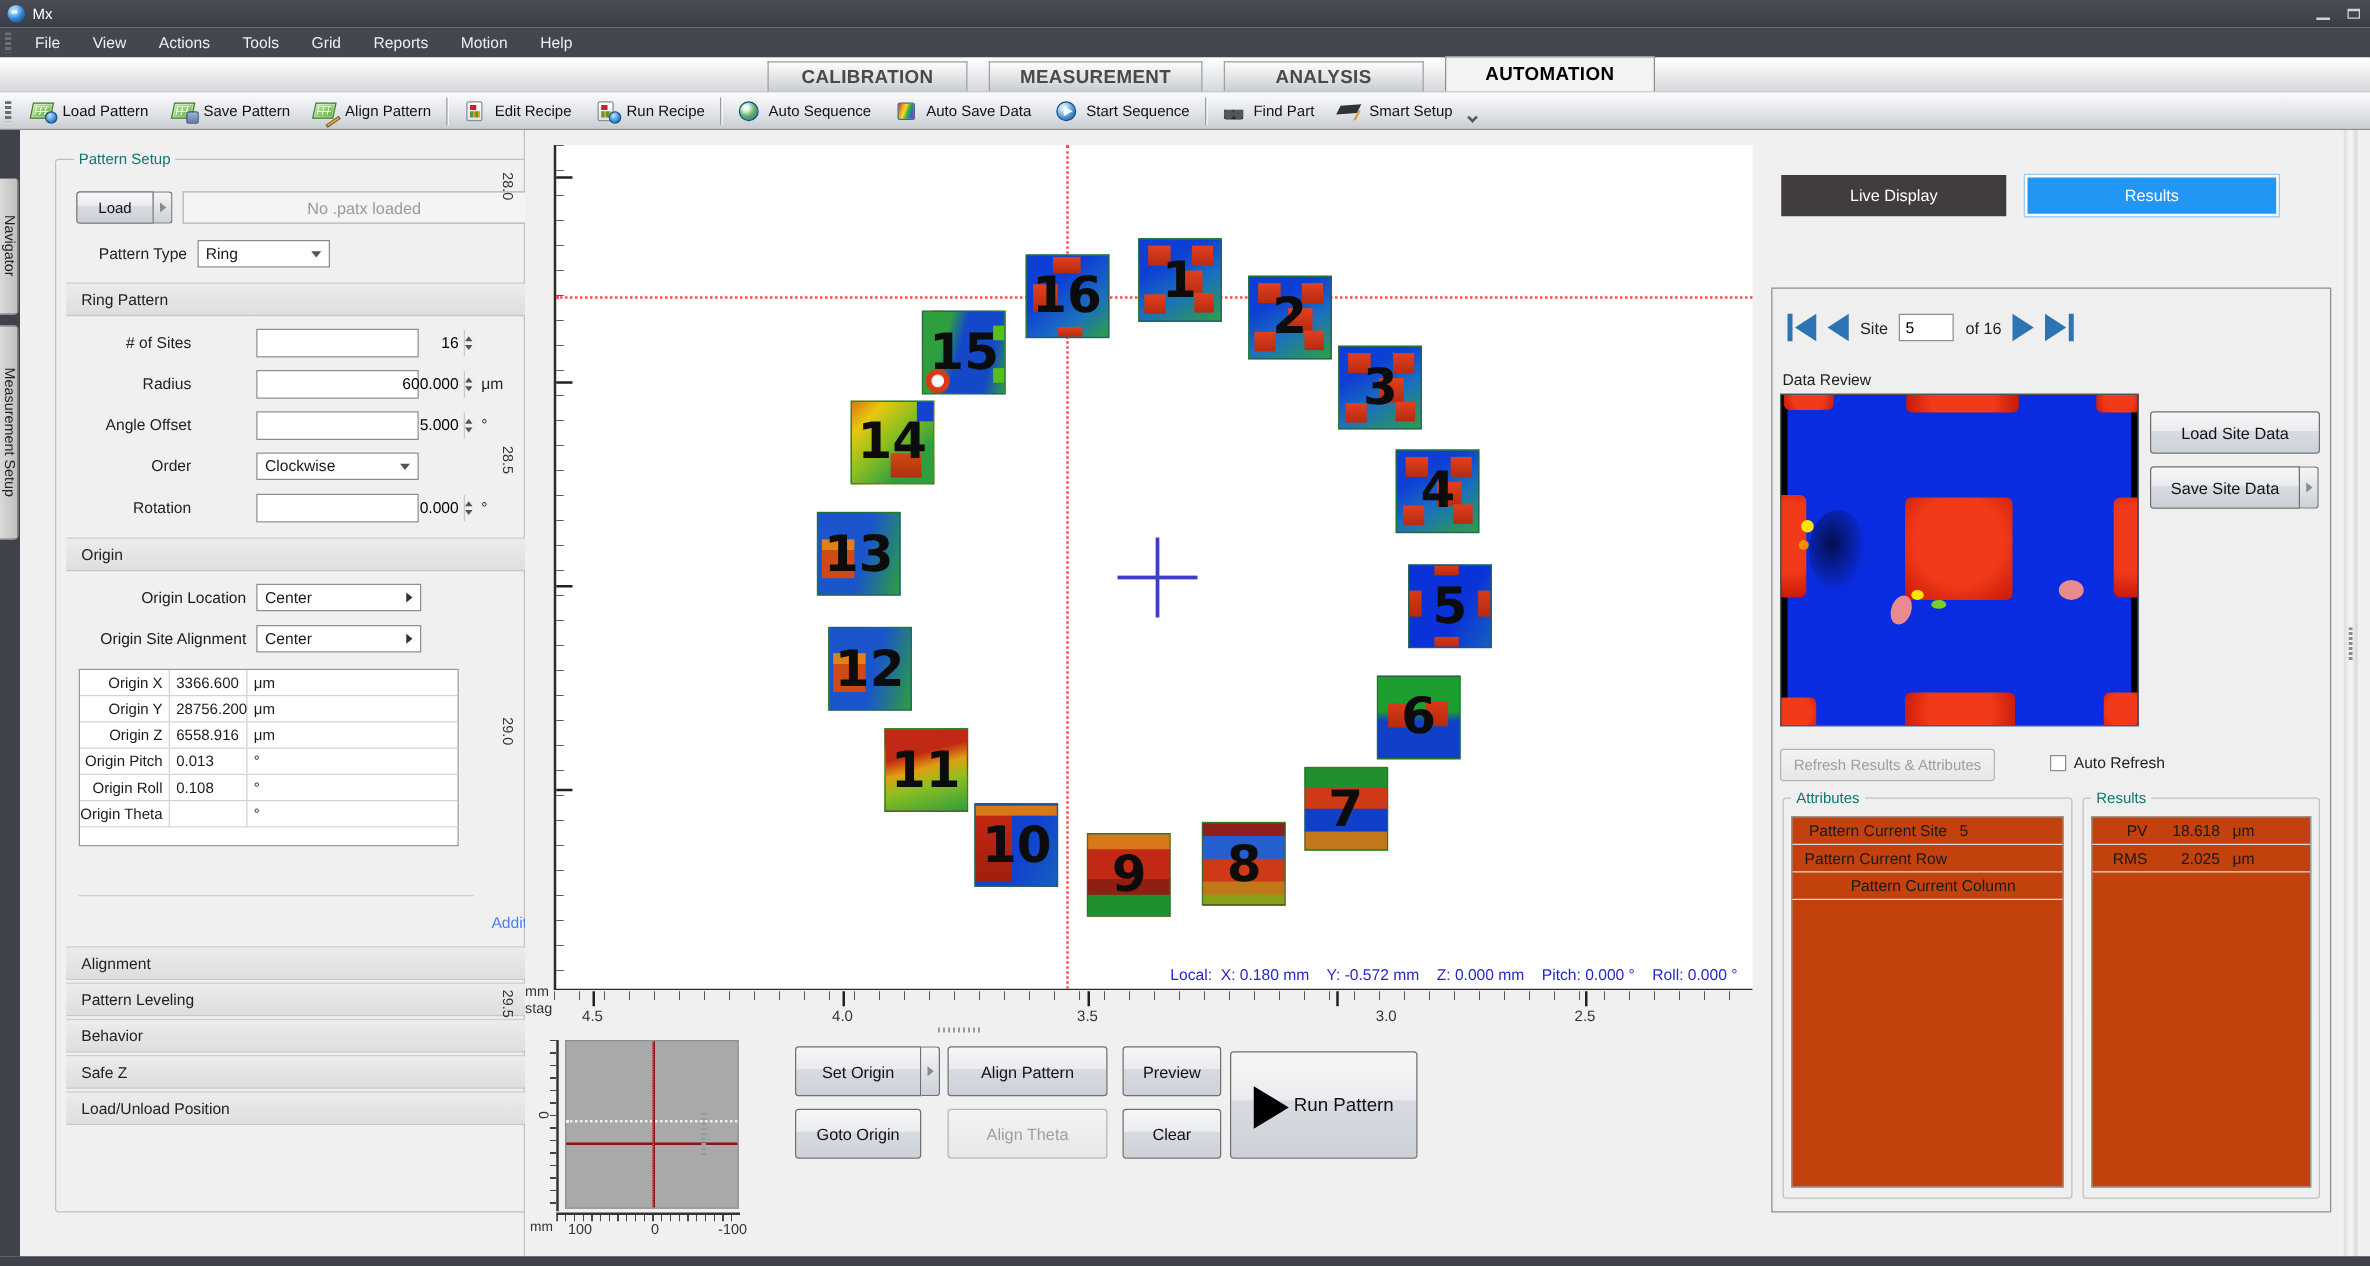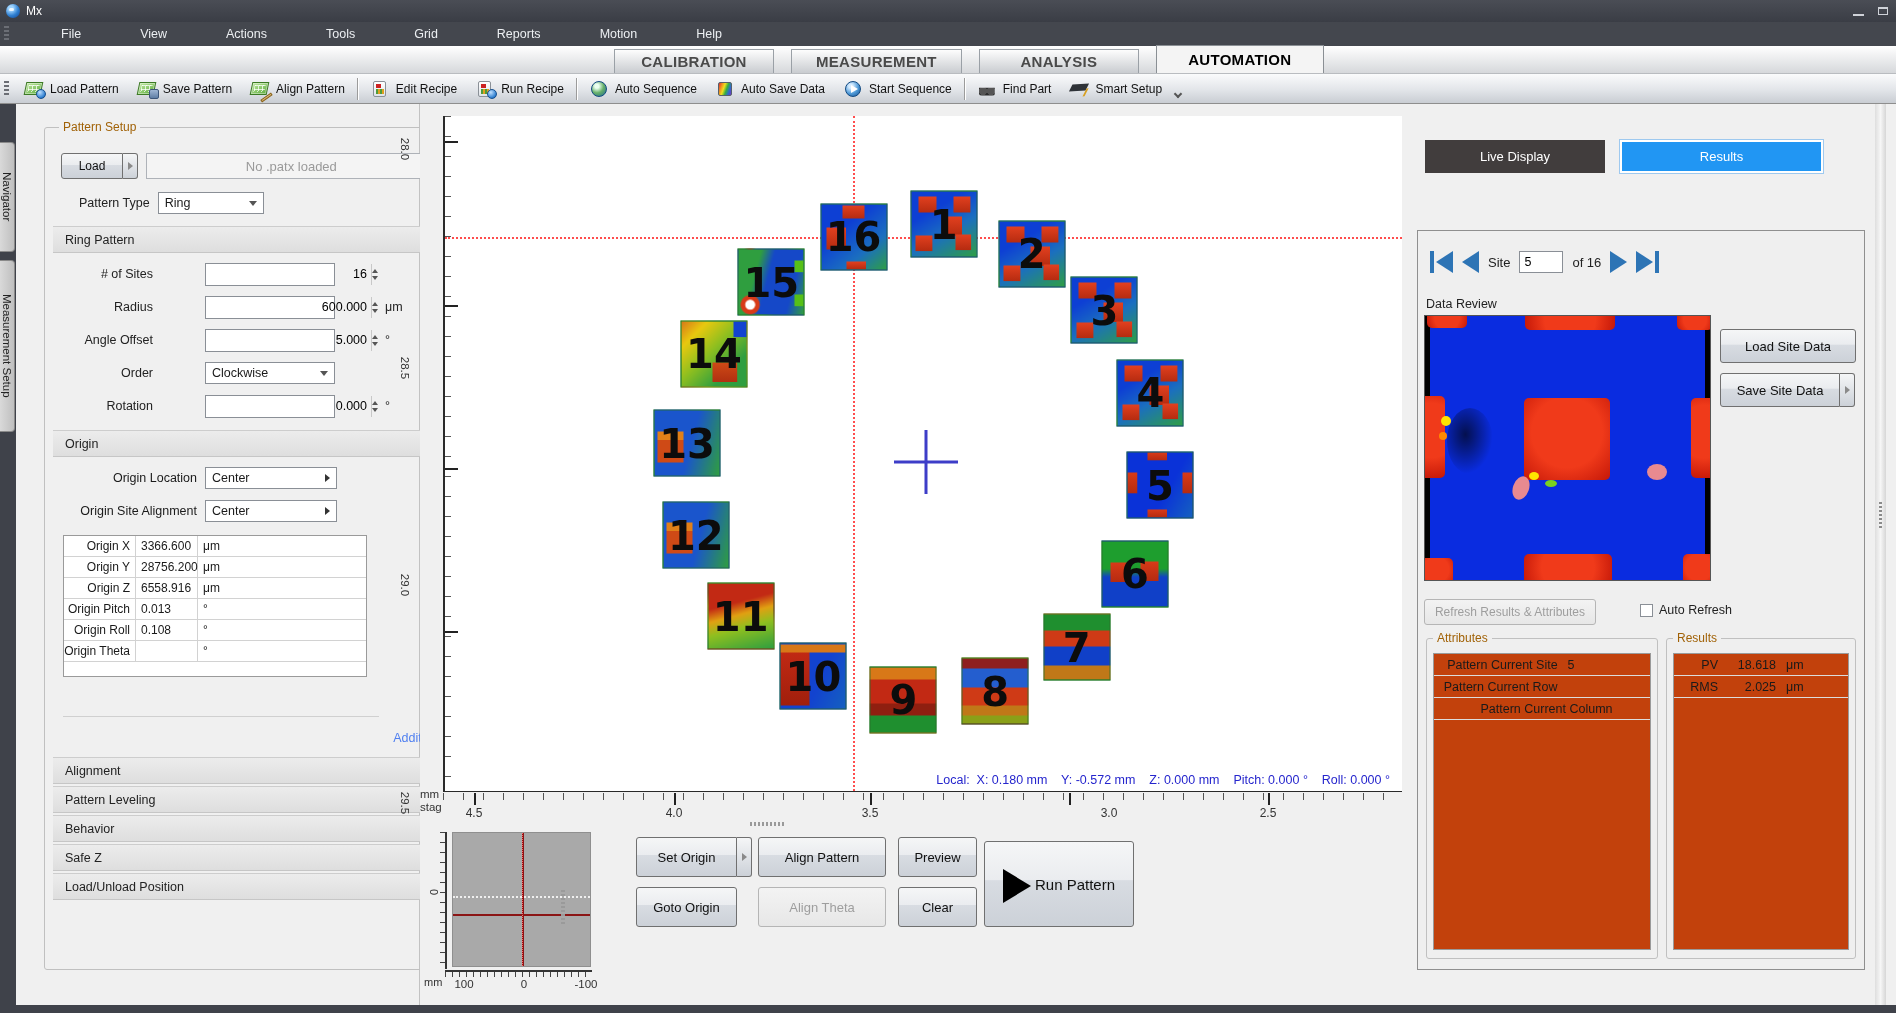--- a/index.html
+++ b/index.html
@@ -9,21 +9,21 @@
 
   
   .titlebar { position:absolute; left:0; top:0; width:100%; height:22px; background:linear-gradient(#4a4d55,#3a3d45); display:flex; align-items:center; padding:0 6px; color:#fff; }
   .app-icon { width:14px; height:14px; border-radius:50%; background:radial-gradient(circle at 35% 30%, #9fd4ff 0 18%, #2f7fd0 55%, #0d3f8f 100%); margin-right:6px; position:relative; }
   .app-icon::after { content:""; position:absolute; left:3px; top:4px; width:5px; height:3px; background:#fff; border-radius:2px; opacity:.8; }
   .tb-title { font-size:12px; }
   .win-controls { margin-left:auto; display:flex; gap:14px; align-items:center; padding-right:2px; }
   .wc-min { width:11px; height:2px; background:#cfd2d8; margin-top:8px; }
   .wc-max { width:10px; height:8px; border:1px solid #cfd2d8; border-top-width:2px; }
 
-  .menubar { position:absolute; left:0; top:22px; width:100%; height:24px; background:#44474e; display:flex; align-items:center; color:#eceff2;gap:33px; }
+  .menubar { position:absolute; left:0; top:22px; width:100%; height:24px; background:#44474e; display:flex; align-items:center; color:#eceff2; }
   .grip-v { width:5px; height:16px; margin:0 6px 0 4px; background:repeating-linear-gradient(to bottom,#6b6e75 0 2px,transparent 2px 4px); }
   .menu-item { padding:0 13px; font-size:12.5px; line-height:24px; cursor:default; }
 
   
   .tabstrip { position:absolute; left:0; top:46px; width:100%; height:28px; background:linear-gradient(#ffffff,#d6d8db); border-bottom:1px solid #b9bcc0; }
   .tabs { position:absolute; left:614px; bottom:0; display:flex; align-items:flex-end;gap:12px; }
   .tab { height:24px; padding:0 24px; display:flex; align-items:center; justify-content:center; font-weight:bold; font-size:15px; color:#4a4a4a; background:linear-gradient(#fdfdfd,#c9ccd0); border:1px solid #9aa0a6; border-bottom:none; margin-right:5px; min-width:160px; letter-spacing:.3px; }
   .tab.active { height:28px; background:#f4f4f4; color:#000; border-color:#8a8f94; min-width:168px; }
 
   
@@ -51,21 +51,21 @@
 
   
   .sidestrip { position:absolute; left:0; top:104px; width:16px; height:901px; background:#3f424a; }
   .vtab { position:absolute; left:0; width:15px; background:linear-gradient(90deg,#d9d9d9,#bfbfbf); border:1px solid #8a8a8a; border-left:none; border-radius:0 4px 4px 0; writing-mode:vertical-rl; text-orientation:mixed; font-size:11.5px; color:#222; display:flex; align-items:center; justify-content:center; padding:10px 0; }
   .vtab.t1 { top:38px; height:110px; }
   .vtab.t2 { top:156px; height:172px; }
 
   
   .leftpanel { position:absolute; left:16px; top:104px; width:404px; height:901px; background:#f0f0f0; border-right:1px solid #c2c2c2; }
   fieldset { border:1px solid #c0c0c0; border-radius:3px; }
-  legend { font-size:12px; color:#a16207; padding:0 4px; margin-left:6px; }
+  legend { font-size:12px; color:#0f766e; padding:0 4px; margin-left:6px; }
   .ps-fs { position:absolute; left:28px; top:16px; width:370px; height:850px; padding:10px 8px; }
 
   .btn { display:inline-flex; align-items:center; justify-content:center; border:1px solid #707070; border-radius:3px; background:linear-gradient(#f5f6f7,#eaecef 45%,#d8dce2 46%,#ccd1d8); font-size:13px; color:#111; cursor:default; }
   .btn.small { font-size:12px; }
   .btn.disabled { color:#9e9e9e; background:linear-gradient(#f3f3f3,#e7e7e7); border-color:#b5b5b5; }
   .seg { width:15px; border:1px solid #707070; border-left:none; border-radius:0 3px 3px 0; background:linear-gradient(#f5f6f7,#ccd1d8); display:inline-flex; align-items:center; justify-content:center; }
   .seg .fly { width:0; height:0; border-top:4px solid transparent; border-bottom:4px solid transparent; border-left:5px solid #8a8a8a; }
   .btn.has-seg { border-radius:3px 0 0 3px; }
 
   .row-load { display:flex; align-items:center; margin:8px 4px 0 8px; height:28px; }

